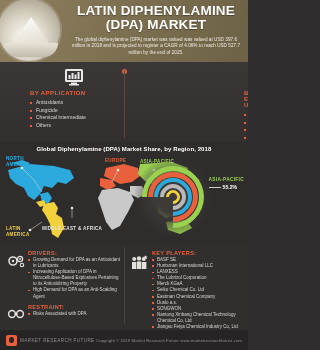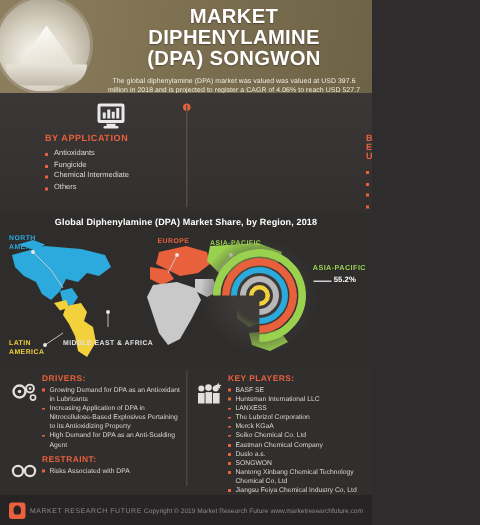--- a/index.html
+++ b/index.html
@@ -175,22 +175,22 @@
 <body>
 
 <div id="infographic">
 
   <div class="header">
     <div class="header-photo">
       <div class="pile"></div>
       <div class="bowl"></div>
     </div>
     <div class="header-text">
-      <div class="hdr-title">MARKET DIPHENYLAMINE</div>
-      <div class="hdr-title">(DPA) SONGWON</div>
+      <div class="hdr-title">LATIN DIPHENYLAMINE</div>
+      <div class="hdr-title">(DPA) MARKET</div>
       <div class="hdr-desc">The global diphenylamine (DPA) market was valued was valued at USD 397.6 million in 2018 and is projected to register a CAGR of 4.06% to reach USD 527.7 million by the end of 2025.</div>
     </div>
   </div>
 
   <div class="segments">
     <div class="seg-dot"></div>
 
     <div class="seg-col left">
       <div class="seg-icon">
         <svg width="20" height="18" viewBox="0 0 20 18">

